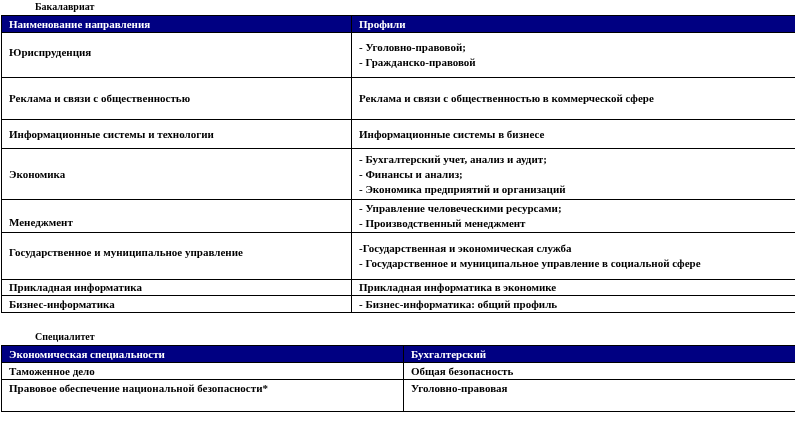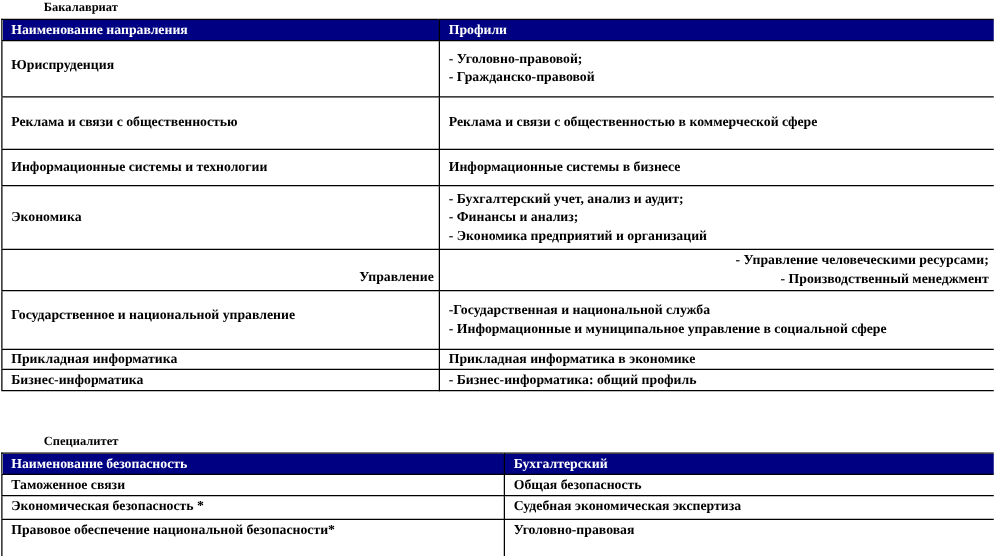--- a/index.html
+++ b/index.html
@@ -10,21 +10,21 @@
     font-weight: bold;
     color: #000;
     font-size: 12.5px;
     overflow: hidden;
   }
   .doc-title {
     margin: 0 0 1px 35px;
     font-size: 10px;
     line-height: 14px;
   }
-  .doc-title.second { margin-top: 34px; }
+  .doc-title.second { margin-top: 17px; }
   table {
     border-collapse: collapse;
     table-layout: fixed;
     width: 794px;
     margin-left: 1px;
     border-top: 1px solid #000;
     border-left: 1px solid #000;
   }
   th, td {
     text-align: left;
@@ -46,21 +46,21 @@
   
   .t-bachelor col.w1 { width: 350px; }
   
   .t-specialist col.w1 { width: 402px; }
   
   .r0 td { height: 32px; }
   .r1 td { height: 45px; }
   .r2 td { height: 41px; }
   .r3 td { height: 28px; }
   .r4 td { height: 50px; }
-  .r5 td { height: 30px; text-align: right; }
+  .r5 td { height: 30px; }
   .r6 td { height: 34px; }
   .r7 td { height: 14px; }
   .r8 td { height: 16px; }
   
   .s0 td { height: 15px; }
   .s1 td { height: 17px; }
   .s2 td { height: 30px; }
   .t-specialist tbody td { vertical-align: top; padding-top: 1px; }
   .vtop { vertical-align: top !important; padding-top: 12px; }
   .vbottom { vertical-align: bottom !important; padding-bottom: 2px; }
@@ -119,31 +119,31 @@
       </tr>
       <tr class="r4">
         <td class="c1">Экономика</td>
         <td>
           <div class="profile-line">- Бухгалтерский учет, анализ и аудит;</div>
           <div class="profile-line">- Финансы и анализ;</div>
           <div class="profile-line">- Экономика предприятий и организаций</div>
         </td>
       </tr>
       <tr class="r5">
-        <td class="c1 vbottom">Управление</td>
+        <td class="c1 vbottom">Менеджмент</td>
         <td>
           <div class="profile-line">- Управление человеческими ресурсами;</div>
           <div class="profile-line">- Производственный менеджмент</div>
         </td>
       </tr>
       <tr class="r6">
-        <td class="c1 vtop">Государственное и национальной управление</td>
+        <td class="c1 vtop">Государственное и муниципальное управление</td>
         <td>
-          <div class="profile-line">-Государственная и национальной служба</div>
-          <div class="profile-line">- Информационные и муниципальное управление в социальной сфере</div>
+          <div class="profile-line">-Государственная и экономическая служба</div>
+          <div class="profile-line">- Государственное и муниципальное управление в социальной сфере</div>
         </td>
       </tr>
       <tr class="r7">
         <td class="c1">Прикладная информатика</td>
         <td>
           <div class="profile-line">Прикладная информатика в экономике</div>
         </td>
       </tr>
       <tr class="r8">
         <td class="c1">Бизнес-информатика</td>
@@ -156,32 +156,28 @@
 
   <p class="doc-title second">Специалитет</p>
 
   <table class="t-specialist">
     <colgroup>
         <col class="w1">
         <col>
       </colgroup>
     <thead>
       <tr>
-        <th class="c1">Наименование безопасность</th>
+        <th class="c1">Экономическая специальности</th>
         <th>Бухгалтерский</th>
       </tr>
     </thead>
     <tbody>
       <tr class="s0">
-        <td class="c1">Таможенное связи</td>
+        <td class="c1">Таможенное дело</td>
         <td>Общая безопасность</td>
-      </tr>
-      <tr class="s1">
-        <td class="c1">Экономическая безопасность *</td>
-        <td>Судебная экономическая экспертиза</td>
       </tr>
       <tr class="s2">
         <td class="c1">Правовое обеспечение национальной безопасности*</td>
         <td>Уголовно-правовая</td>
       </tr>
     </tbody>
   </table>
 
 </div>
 

